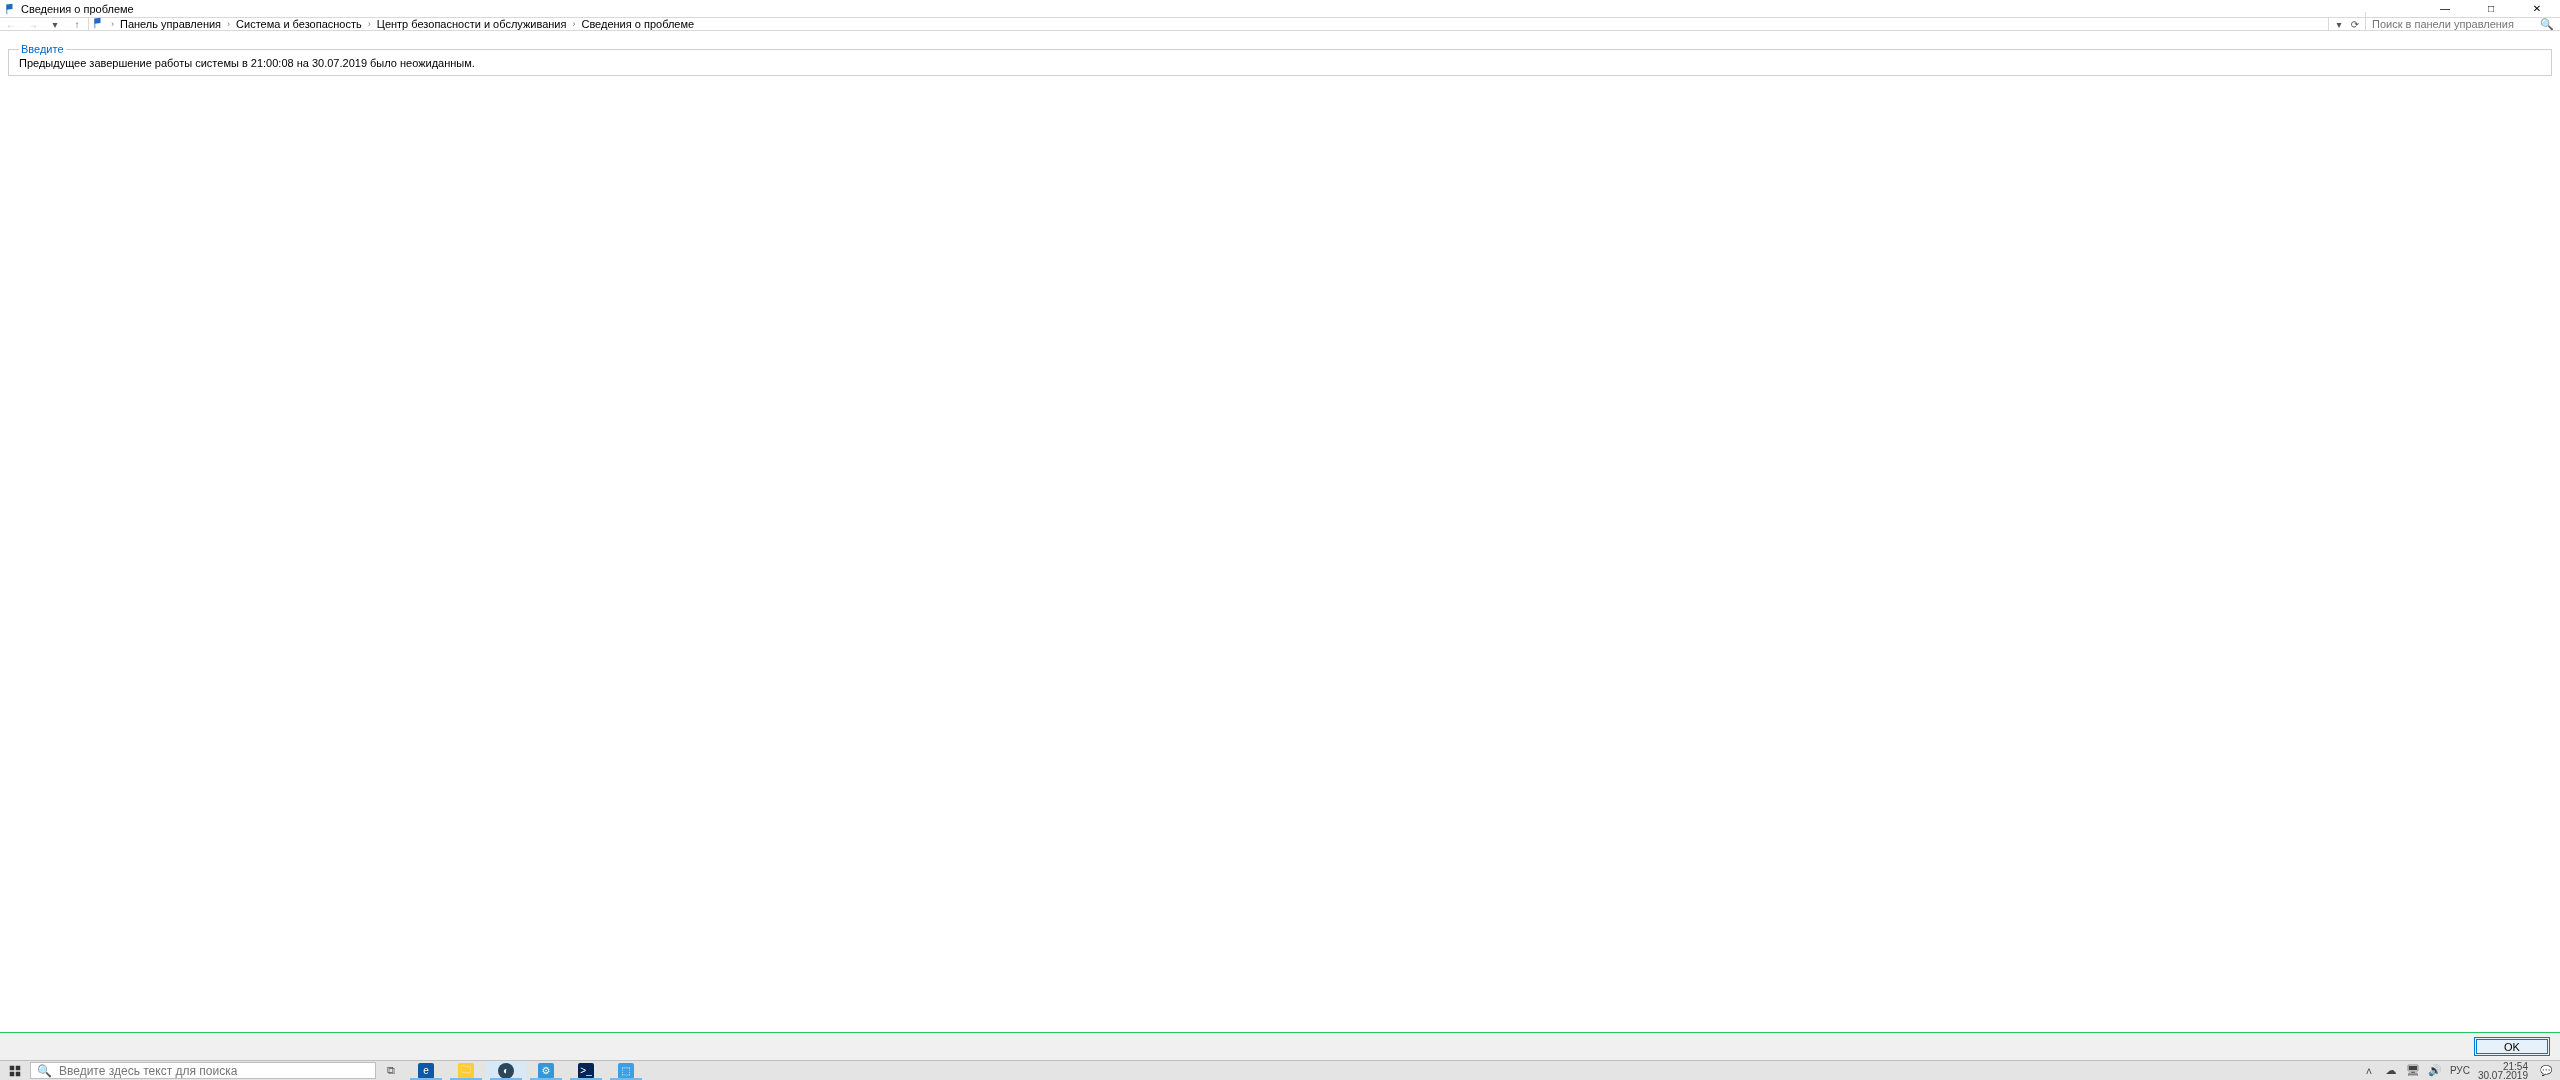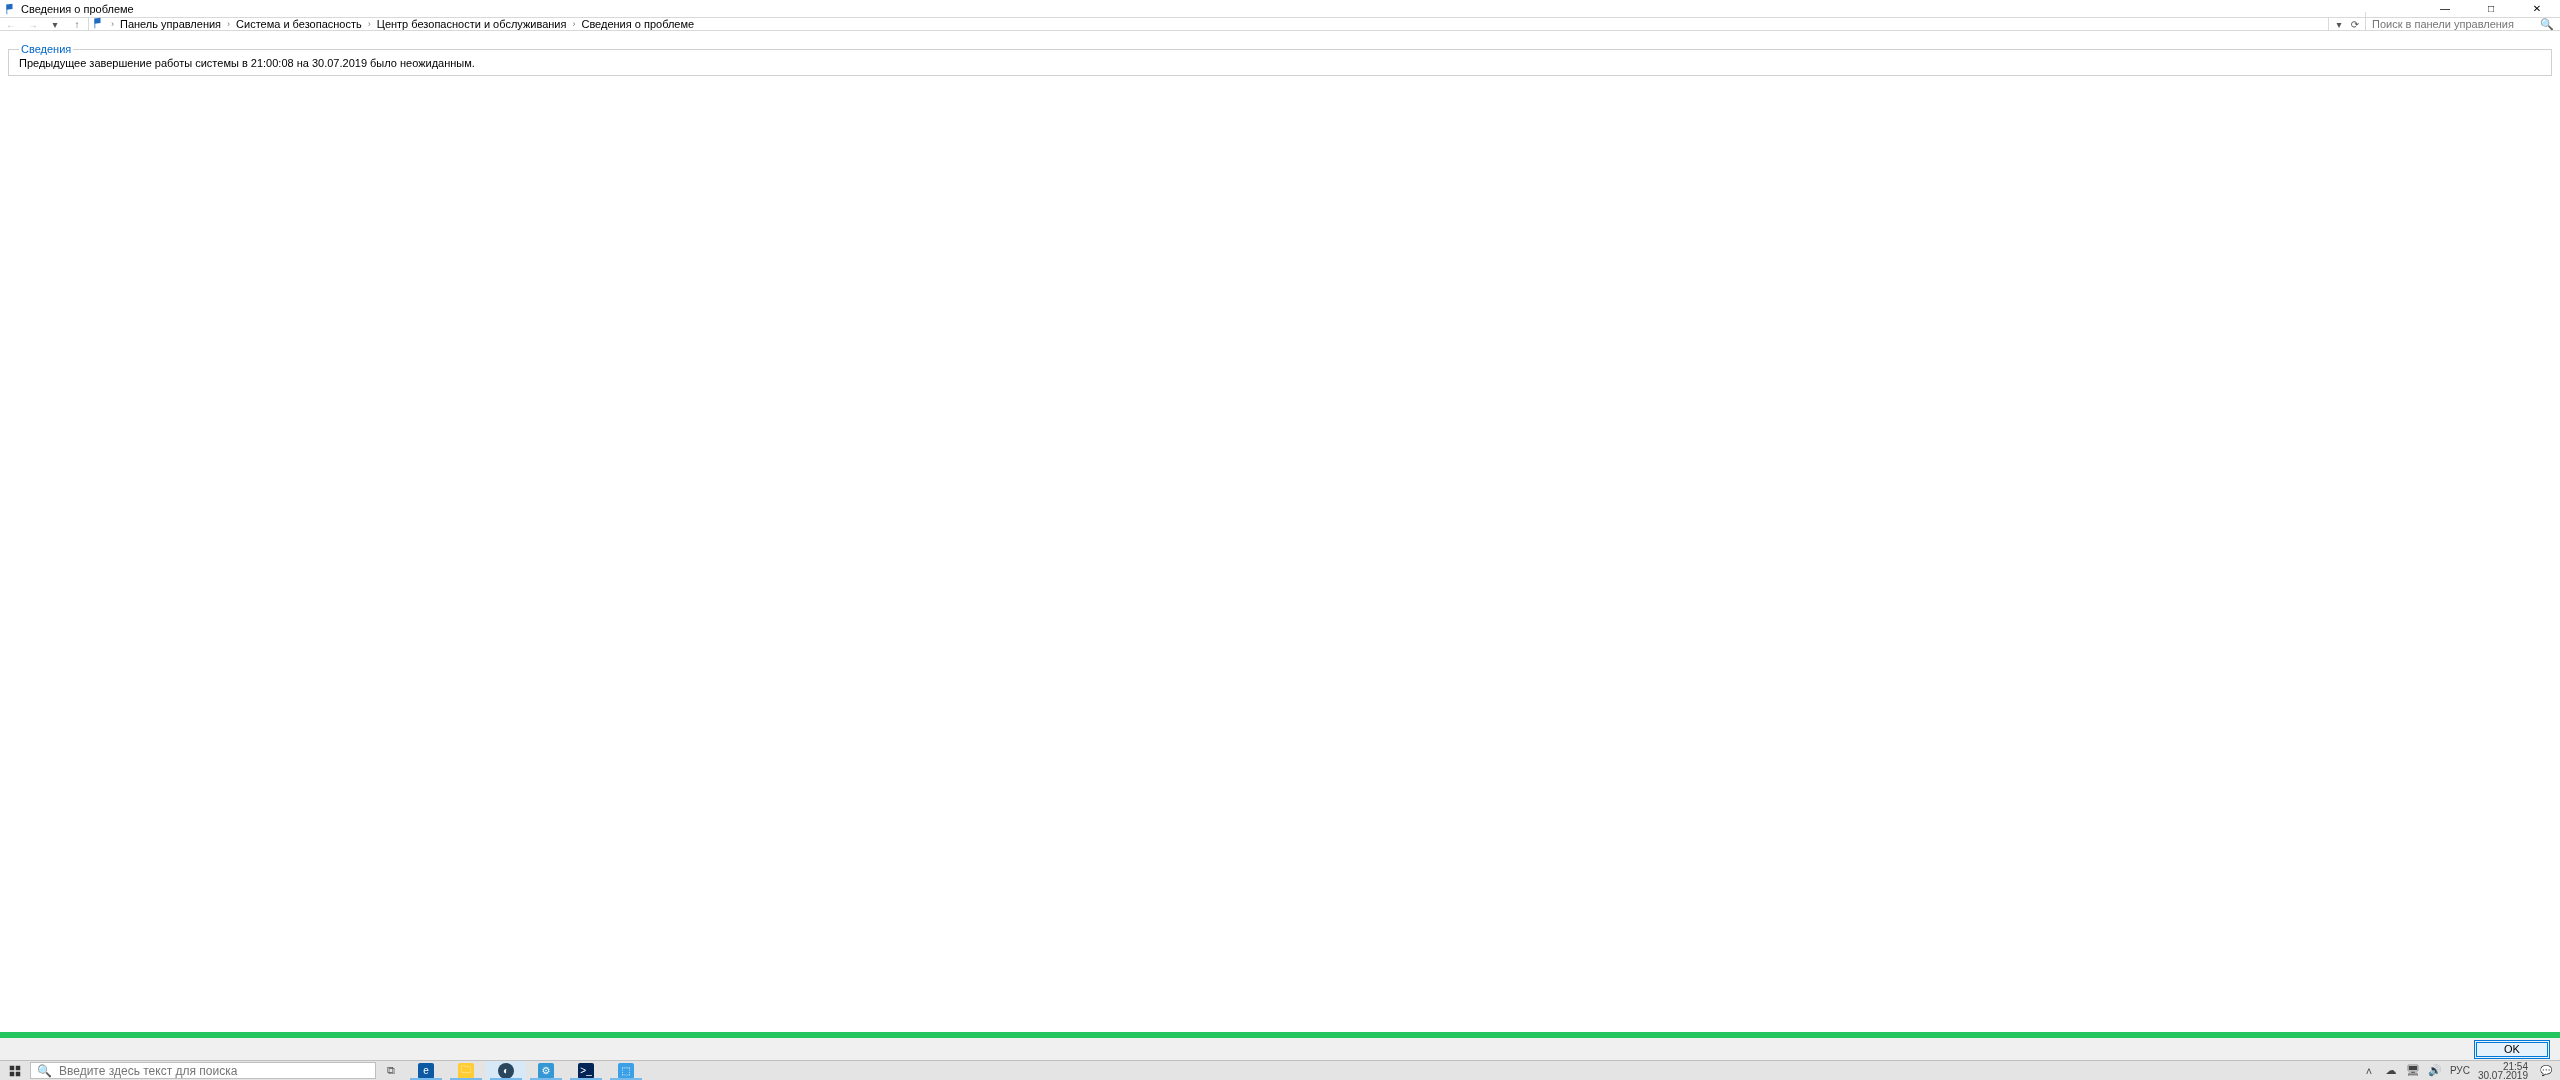--- a/index.html
+++ b/index.html
@@ -34,21 +34,21 @@
 .info-grid { display:flex; margin-bottom:14px; }
 .info-col { }
 .info-col.left { width:518px; }
 .info-col .lbl { font-weight:bold; font-size:11px; margin-bottom:2px; }
 .info-col .val { font-size:11px; }
 .desc-fieldset { border:1px solid #d0d0d0; padding:2px 8px 6px 10px; margin:0; }
 .desc-legend { color:#0066cc; font-size:11px; padding:0 2px; }
 .desc-text { font-size:11px; }
 
 
-.cmdbar { position:absolute; left:0; right:0; bottom:20px; height:28px; background:#f0f0f0; border-top:6px solid #22c55e; display:flex; align-items:center; justify-content:flex-end; padding-right:10px; }
+.cmdbar { position:absolute; left:0; right:0; bottom:20px; height:28px; background:#f0f0f0; border-top:1px solid #22c55e; display:flex; align-items:center; justify-content:flex-end; padding-right:10px; }
 .cmdbar button { width:76px; height:19px; font-size:11px; border:1px solid #0078d7; background:#e5f1fb; outline:1px solid #0078d7; outline-offset:-3px; }
 
 
 .taskbar { position:absolute; left:0; right:0; bottom:0; height:20px; background:#e4e4e4; border-top:1px solid #bfbfbf; display:flex; align-items:stretch; }
 .taskbar .start { width:30px; display:flex; align-items:center; justify-content:center; }
 .taskbar .start svg { width:12px; height:12px; }
 .taskbar .search { flex:0 0 346px; display:flex; align-items:center; background:#fff; border:1px solid #bfbfbf; margin:1px 0; }
 .taskbar .search .sicon { width:28px; text-align:center; color:#555; font-size:12px; }
 .taskbar .search input { border:none; outline:none; flex:1; font-size:12px; color:#777; background:transparent; }
 .taskbar .tv { width:30px; display:flex; align-items:center; justify-content:center; color:#555; }
@@ -118,21 +118,21 @@
   <div class="searchbox">
     <input placeholder="Поиск в панели управления" style="">
     <span class="sicon">🔍</span>
   </div>
 </div>
 
 <div class="content">
 
 
   <fieldset class="desc-fieldset">
-    <legend class="desc-legend">Сведения</legend>
+    <legend class="desc-legend">Введите</legend>
     <div class="desc-text">Предыдущее завершение работы системы в 21:00:08 на 30.07.2019 было неожиданным.</div>
   </fieldset>
 </div>
 
 <div class="cmdbar">
   <button>OK</button>
 </div>
 
 <div class="taskbar">
   <div class="start">

